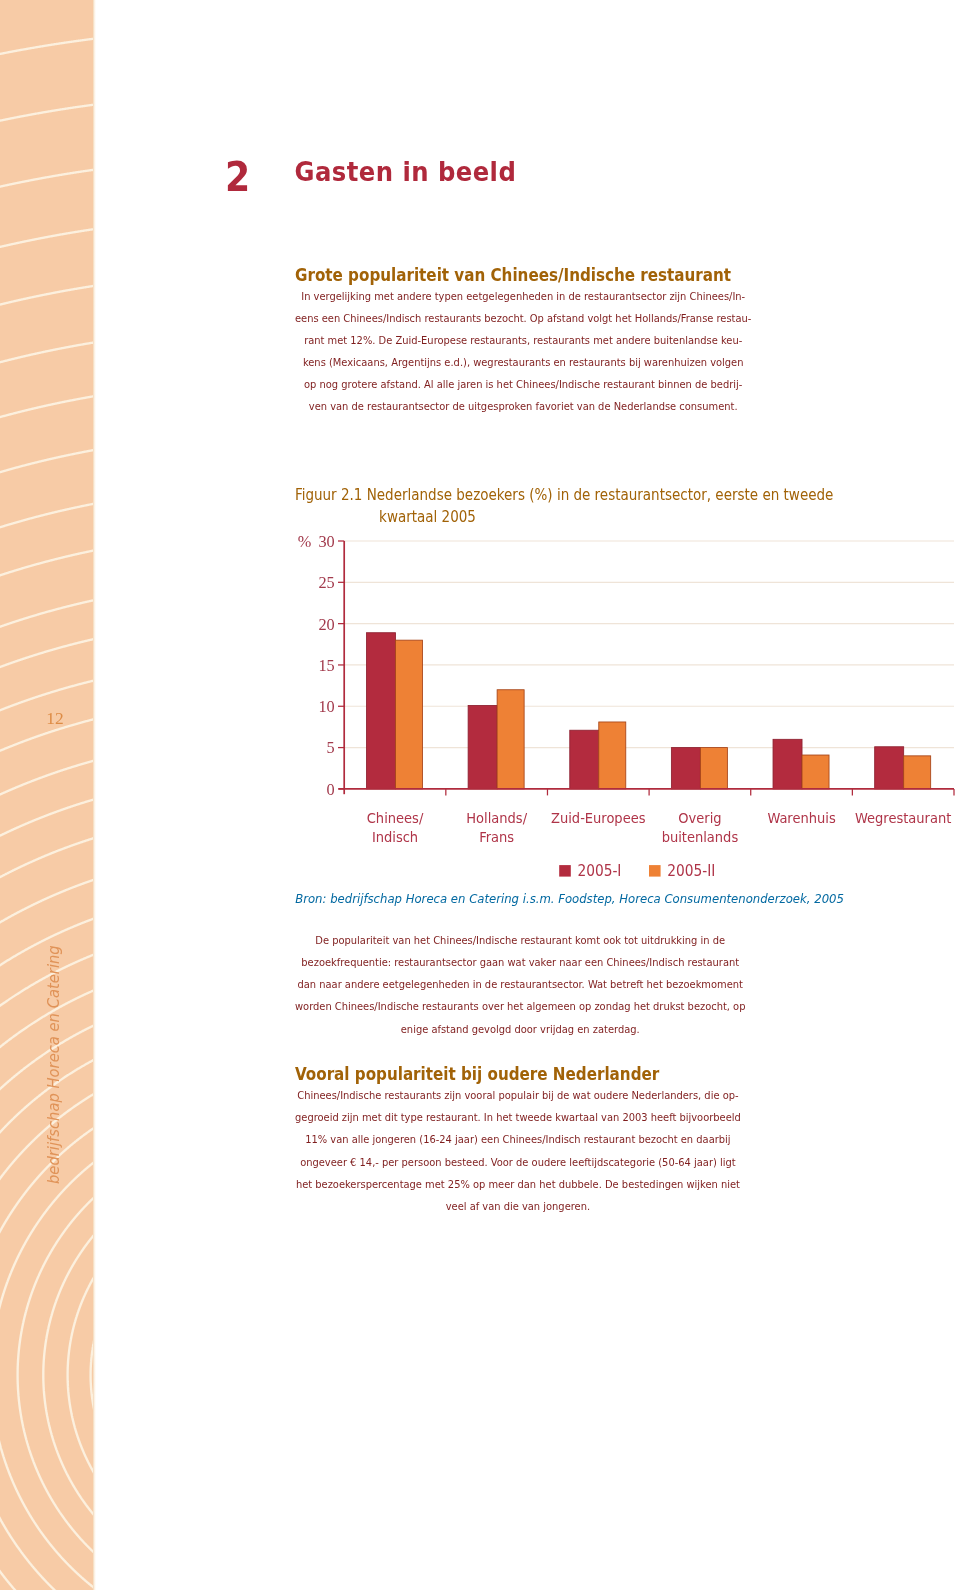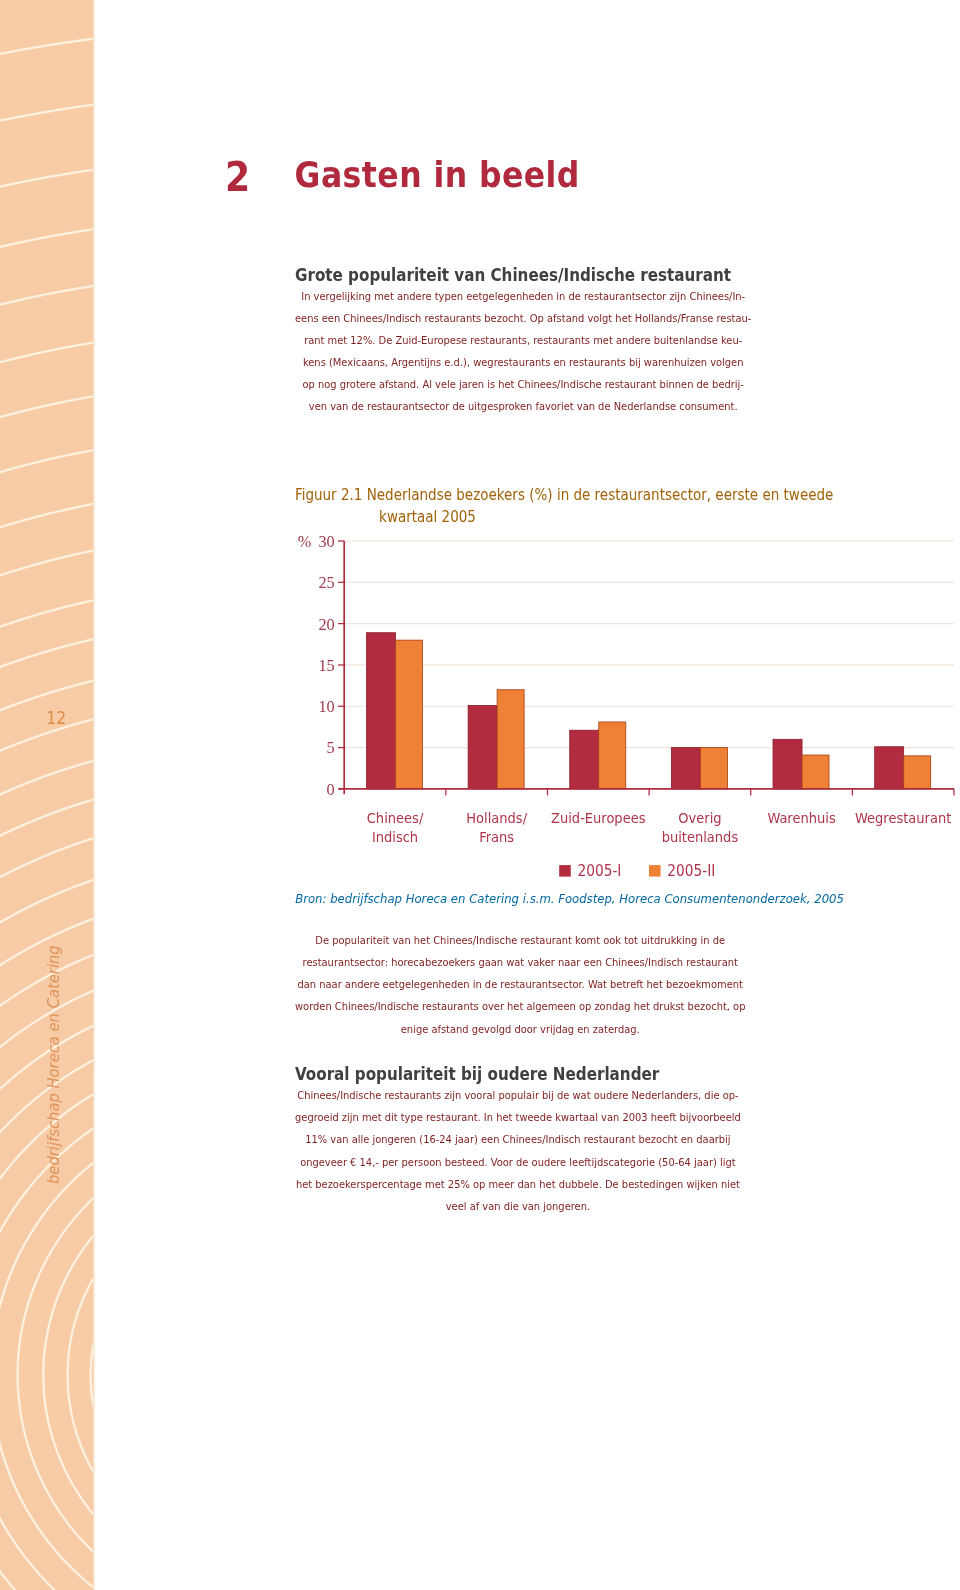--- a/index.html
+++ b/index.html
@@ -6,34 +6,34 @@
   body{width:960px;height:1590px;overflow:hidden;
        font-family:"DejaVu Sans Condensed","DejaVu Sans",sans-serif;}
   .page{position:relative;width:960px;height:1590px;background:#fff;overflow:hidden;}
 
   
   .band{position:absolute;left:0;top:0;width:94px;height:1590px;overflow:hidden;}
   .bandedge{position:absolute;left:93px;top:0;width:3px;height:1590px;
             background:linear-gradient(to right,#F2D7B6 0%,#FDF4E8 55%,#FFFFFF 100%);}
   .band svg{display:block;position:absolute;left:0;top:0;}
   .pagenum{position:absolute;left:46.3px;top:710.4px;
-           font-size:17.4px;color:#DD8C46;line-height:1;}
+           font-size:17.4px;color:#DD8C46;line-height:1;font-family:Liberation Serif, serif;}
   .vfooter{position:absolute;left:47.2px;top:1184px;transform-origin:0 0;
            transform:rotate(-90deg);font-style:italic;font-size:16.4px;
            color:#E09358;white-space:nowrap;line-height:14.8px;}
 
   
   .chapnum{position:absolute;left:224.9px;top:158.4px;font-size:40.3px;font-weight:bold;
            color:#B0293C;line-height:1;}
-  .chaptitle{position:absolute;left:294.6px;top:157.6px;font-size:35px;font-weight:bold;
+  .chaptitle{position:absolute;left:294.6px;top:157.6px;font-size:27px;font-weight:bold;
              color:#B0293C;line-height:1;letter-spacing:0.46px;}
 
   
   .sec{position:absolute;left:295px;}
-  .sec h2{margin:0;font-size:16.85px;font-weight:bold;color:#404040;
+  .sec h2{margin:0;font-size:16.85px;font-weight:bold;color:#a16207;
           line-height:22.14px;white-space:nowrap;}
   .sec p{margin:0;font-size:11px;color:#7f1d1d;line-height:22.14px;white-space:nowrap;text-align:center;}
 
   
   .figcap{position:absolute;left:295px;top:485.2px;font-size:15px;font-weight:normal;
           color:#a16207;line-height:21.9px;white-space:nowrap;}
   .figcap .l2{padding-left:84.1px;}
   .figsrc{position:absolute;left:295.2px;top:891.6px;font-size:12.98px;font-style:italic;
           color:#0369a1;white-space:nowrap;line-height:1;}
   .chart{position:absolute;left:296px;top:524px;}
@@ -67,21 +67,21 @@
   <div class="chapnum">2</div>
   <div class="chaptitle">Gasten in beeld</div>
 
   <div class="sec" id="sec0" style="top:263.5px">
     <h2>Grote populariteit van Chinees/Indische restaurant</h2>
     <div class="lines">
         <p>In vergelijking met andere typen eetgelegenheden in de restaurantsector zijn Chinees/In-</p>
         <p>eens een Chinees/Indisch restaurants bezocht. Op afstand volgt het Hollands/Franse restau-</p>
         <p>rant met 12%. De Zuid-Europese restaurants, restaurants met andere buitenlandse keu-</p>
         <p>kens (Mexicaans, Argentijns e.d.), wegrestaurants en restaurants bij warenhuizen volgen</p>
-        <p>op nog grotere afstand. Al vele jaren is het Chinees/Indische restaurant binnen de bedrij-</p>
+        <p>op nog grotere afstand. Al alle jaren is het Chinees/Indische restaurant binnen de bedrij-</p>
         <p>ven van de restaurantsector de uitgesproken favoriet van de Nederlandse consument.</p>
       </div>
   </div>
 
   <div class="figcap">
     <div><span>Figuur 2.1</span>
       <span>Nederlandse bezoekers (%) in de restaurantsector, eerste en tweede</span></div>
     <div class="l2">kwartaal 2005</div>
   </div>
 
@@ -140,21 +140,21 @@
       <text class="lglab" x="281.40" y="352.29999999999995">2005-I</text>
       <rect x="353" y="341.10" width="11.6" height="11.5" fill="#EE8135"></rect>
       <text class="lglab" x="371.20" y="352.29999999999995">2005-II</text>
     </svg>
 
   <div class="figsrc">Bron: bedrijfschap Horeca en Catering i.s.m. Foodstep, Horeca Consumentenonderzoek, 2005</div>
 
   <div class="sec" id="sec1" style="top:930px">
     <div class="lines">
         <p>De populariteit van het Chinees/Indische restaurant komt ook tot uitdrukking in de</p>
-        <p>restaurantsector: horecabezoekers gaan wat vaker naar een Chinees/Indisch restaurant</p>
+        <p>bezoekfrequentie: restaurantsector gaan wat vaker naar een Chinees/Indisch restaurant</p>
         <p>dan naar andere eetgelegenheden in de restaurantsector. Wat betreft het bezoekmoment</p>
         <p>worden Chinees/Indische restaurants over het algemeen op zondag het drukst bezocht, op</p>
         <p>enige afstand gevolgd door vrijdag en zaterdag.</p>
       </div>
   </div>
 
   <div class="sec" id="sec2" style="top:1063px">
     <h2>Vooral populariteit bij oudere Nederlander</h2>
     <div class="lines">
         <p>Chinees/Indische restaurants zijn vooral populair bij de wat oudere Nederlanders, die op-</p>

